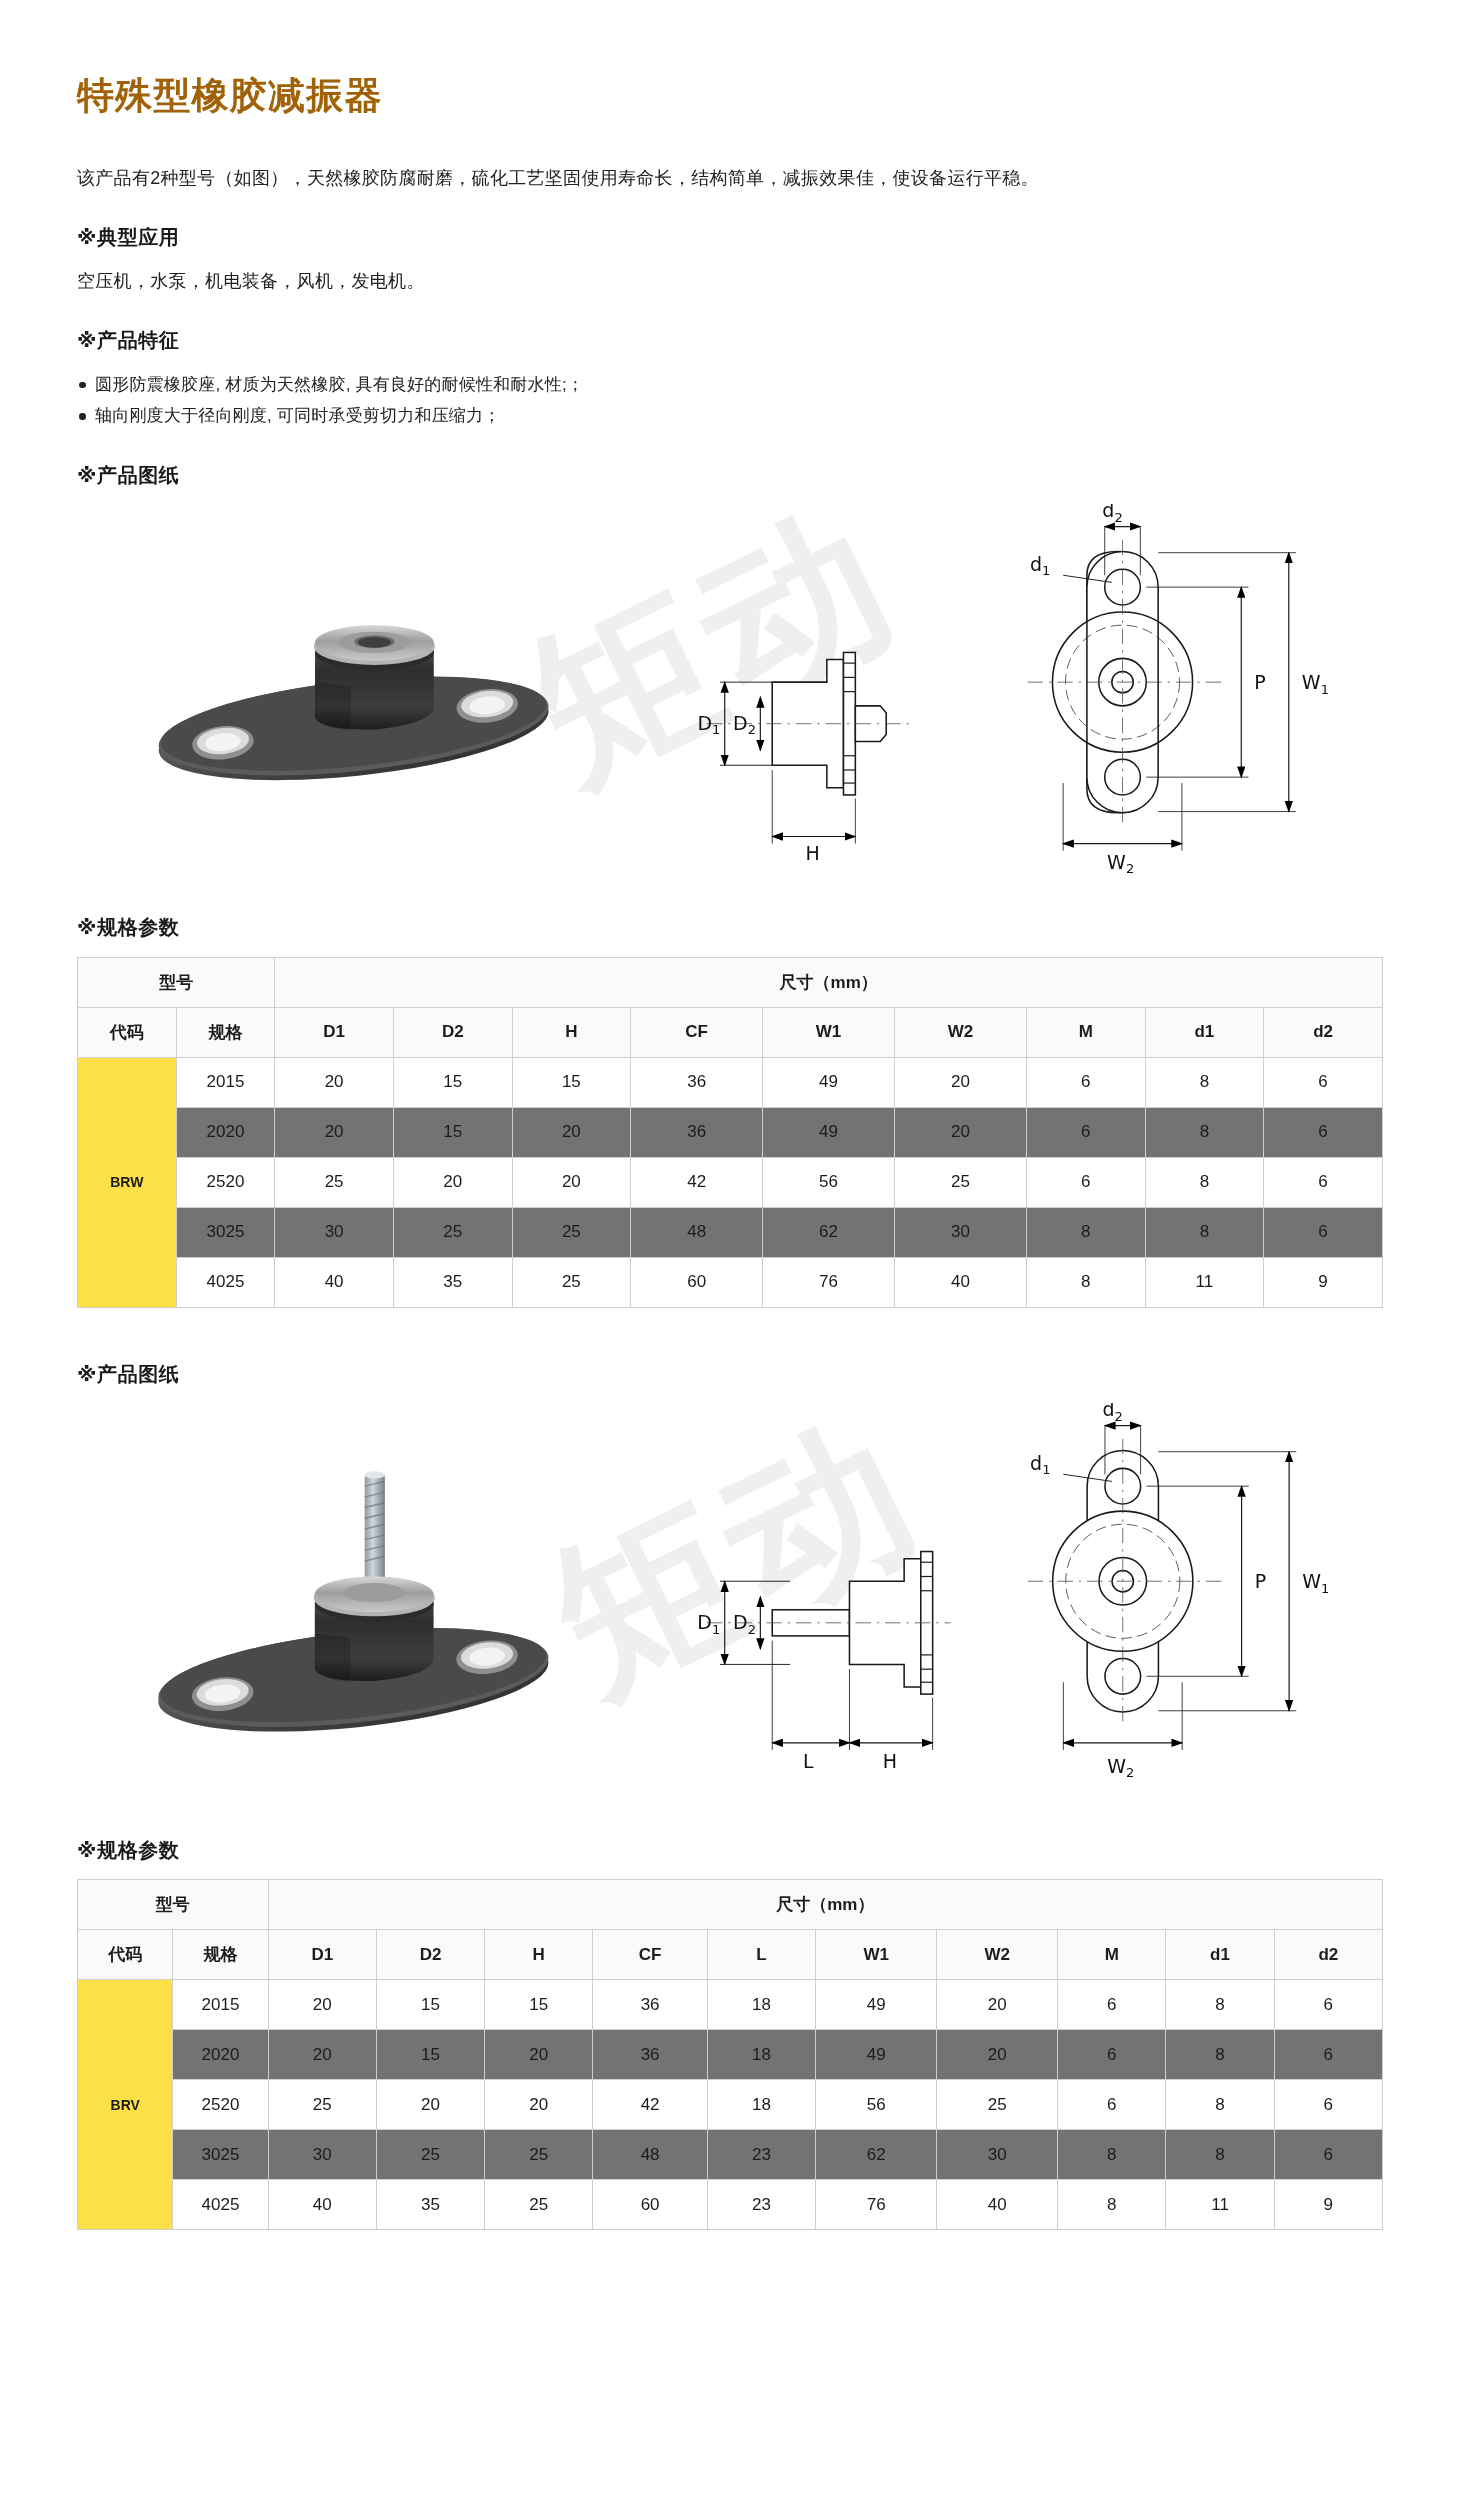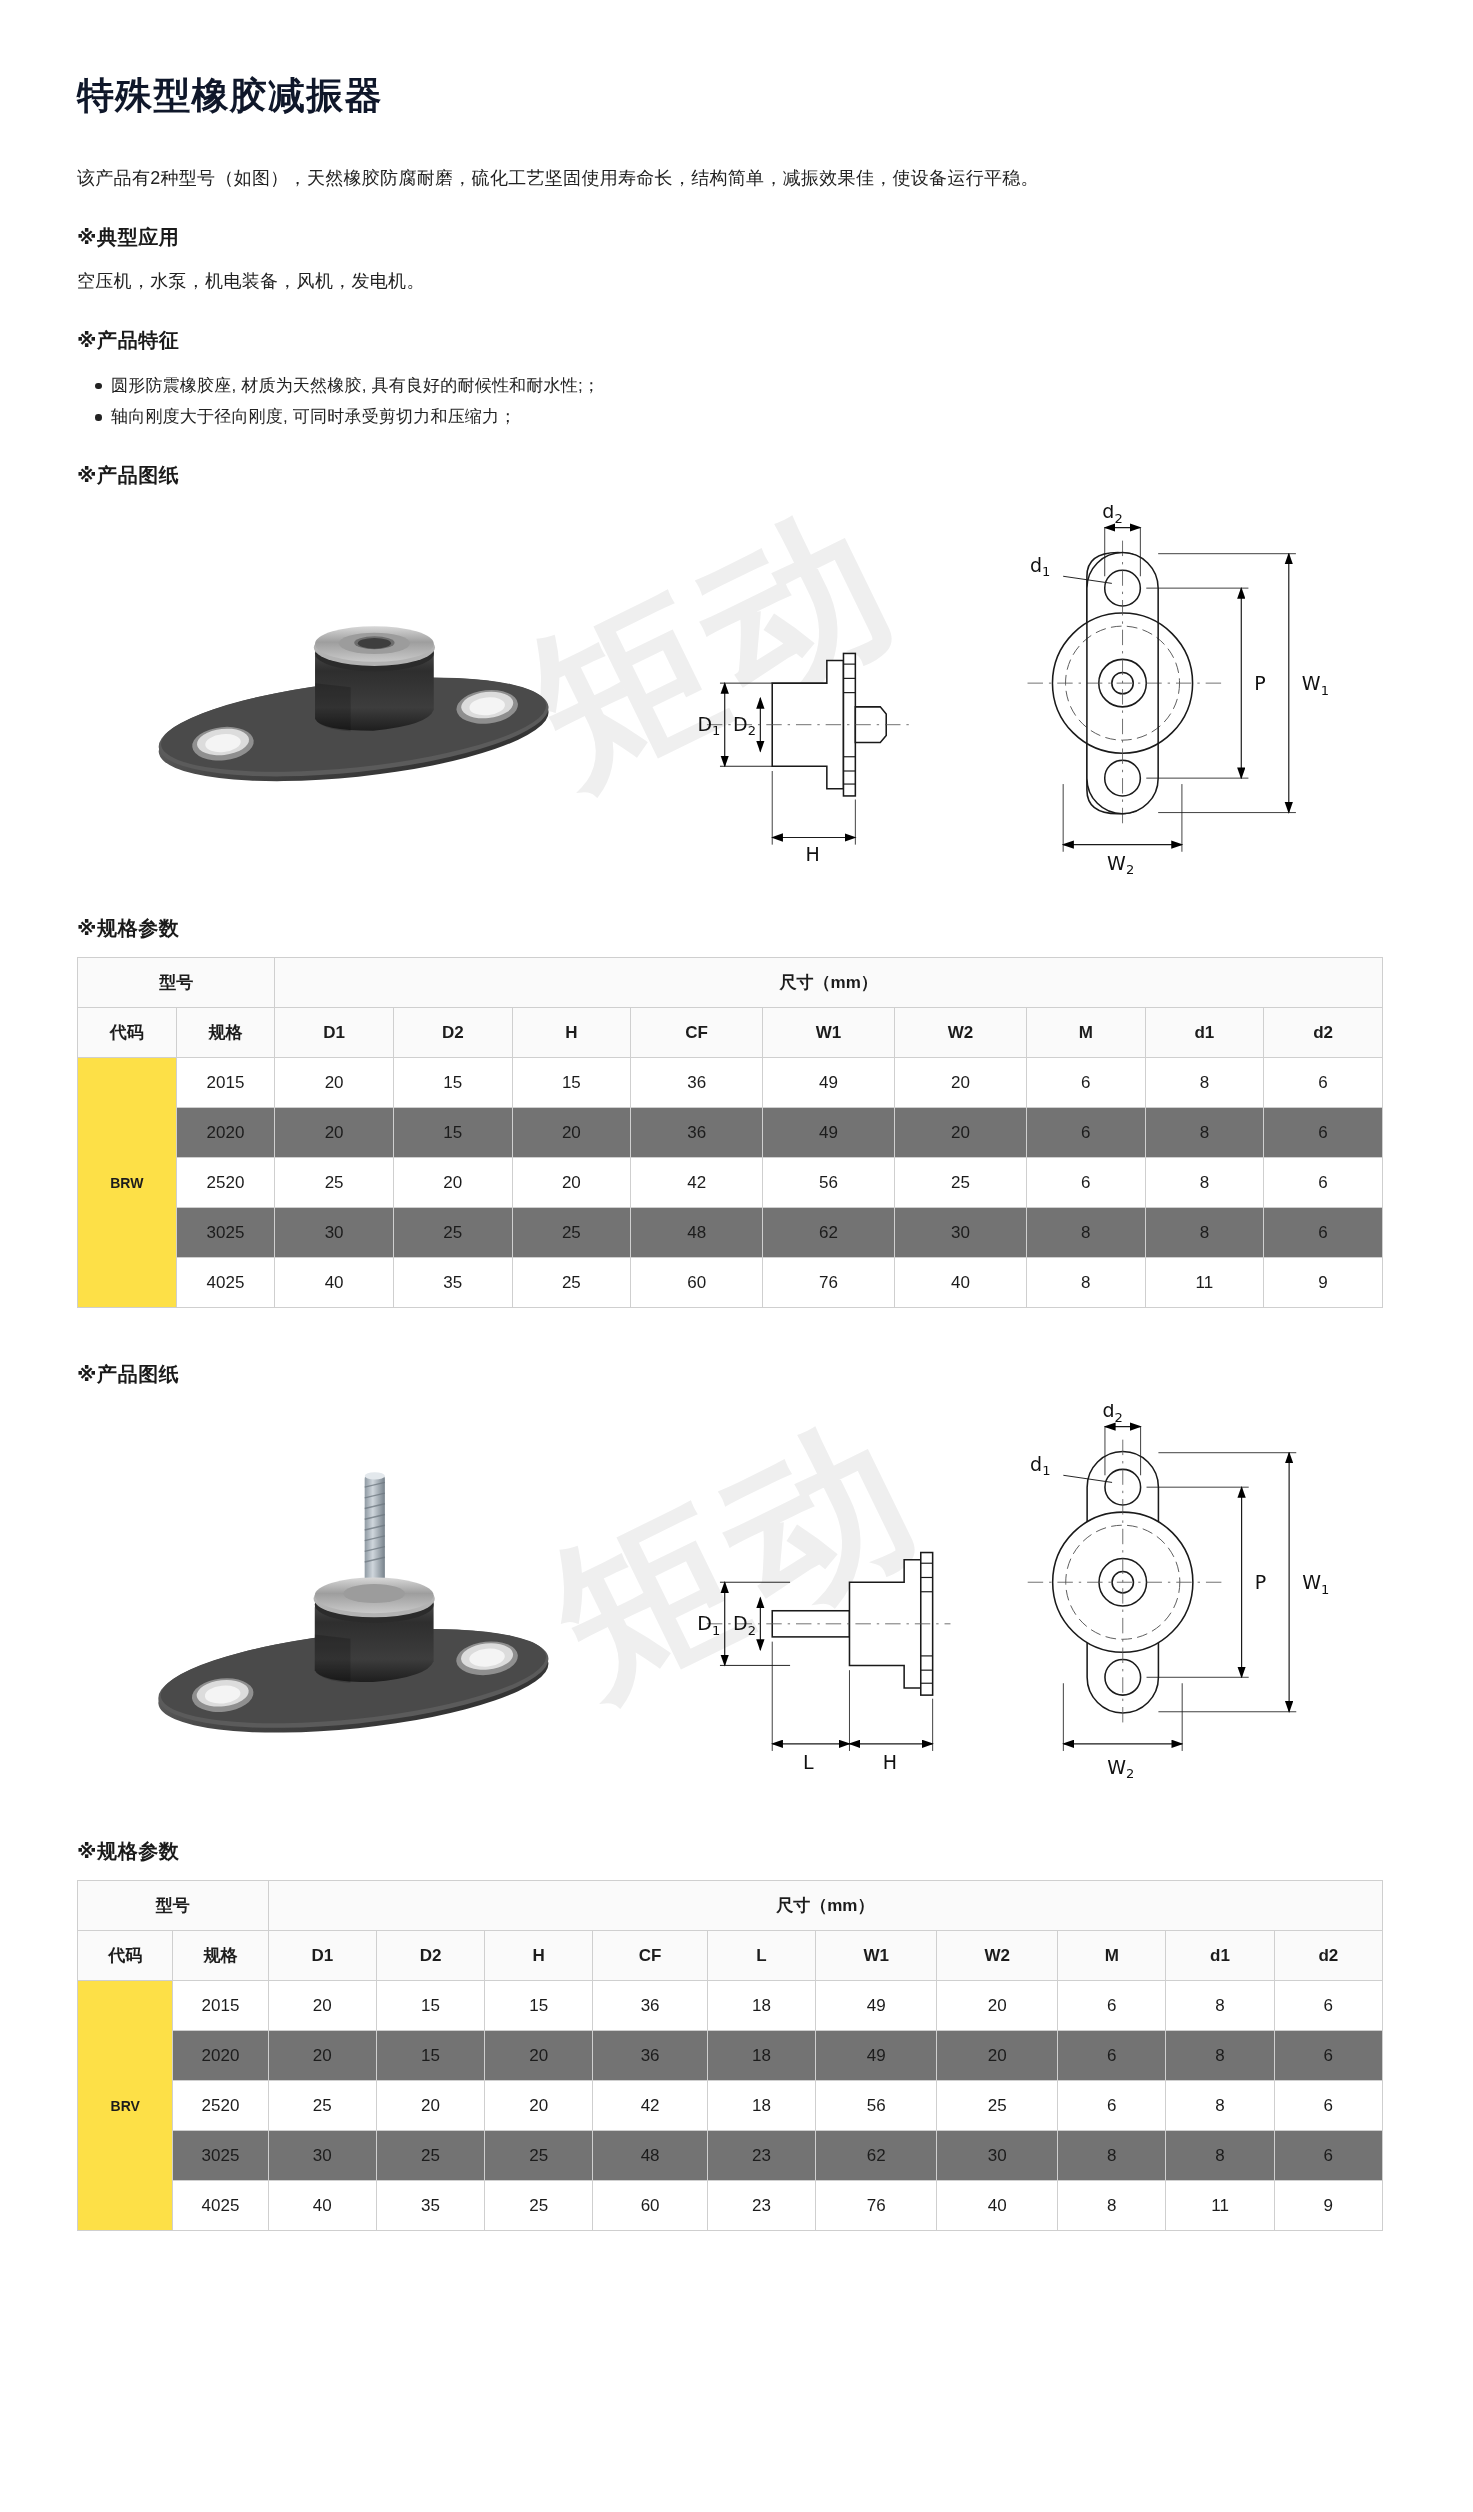--- a/index.html
+++ b/index.html
@@ -18,39 +18,39 @@
     min-height: 2512px;
     box-sizing: border-box;
     padding: 71px 77px 36px 77px;
     position: relative;
   }
   h1.title {
     font-size: 37px;
     font-weight: bold;
     letter-spacing: 1.2px;
     margin: 0 0 42px 0;
-    color: #0f172a;
+    color: #a16207;
   }
   .section-head {
     font-size: 20px;
     font-weight: bold;
     color: #1a1a1a;
     margin: 30px 0 15.4px 0;
     letter-spacing: 0.6px;
   }
   .body-text {
     font-size: 18px;
     line-height: 1.7;
     color: #222;
     margin: 0 0 3.6px 0;
     letter-spacing: 0.3px;
   }
   ul.feature-list {
     list-style: none;
-    margin: 16px;
+    margin: 0;
     padding: 0;
   }
   ul.feature-list li {
     font-size: 17px;
     line-height: 1.85;
     color: #222;
     position: relative;
     padding-left: 18px;
     letter-spacing: 0.2px;
   }

